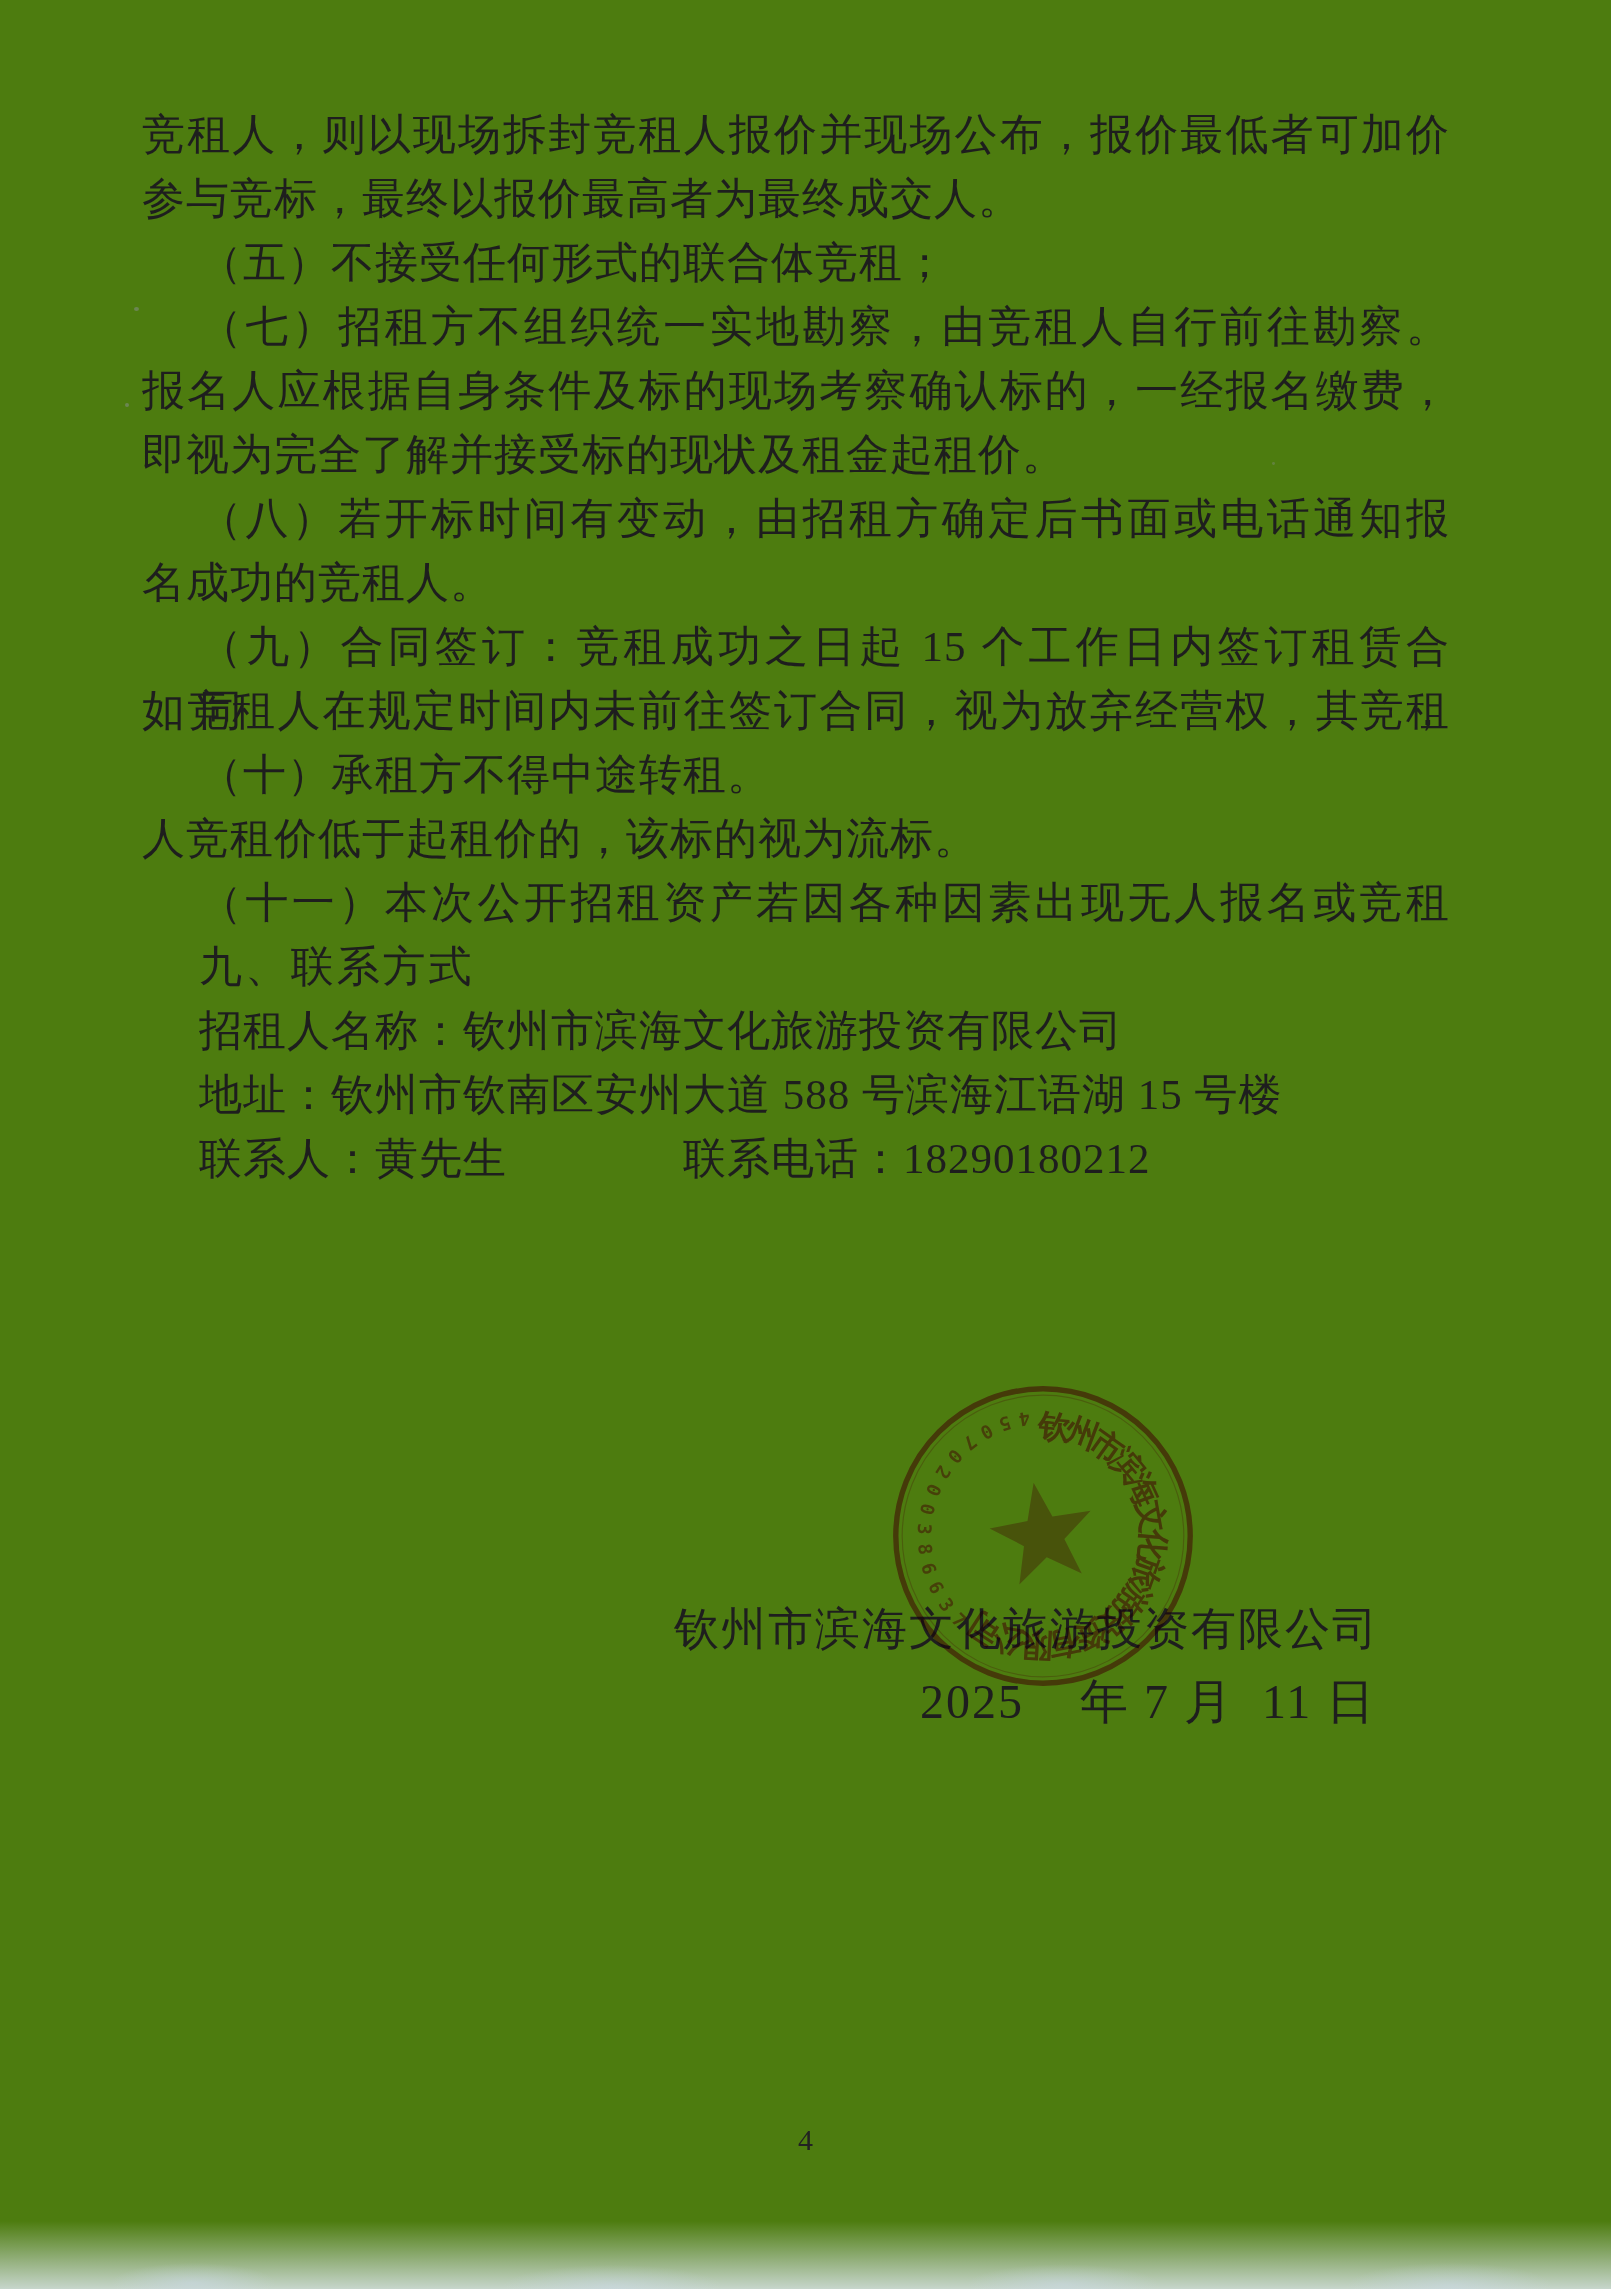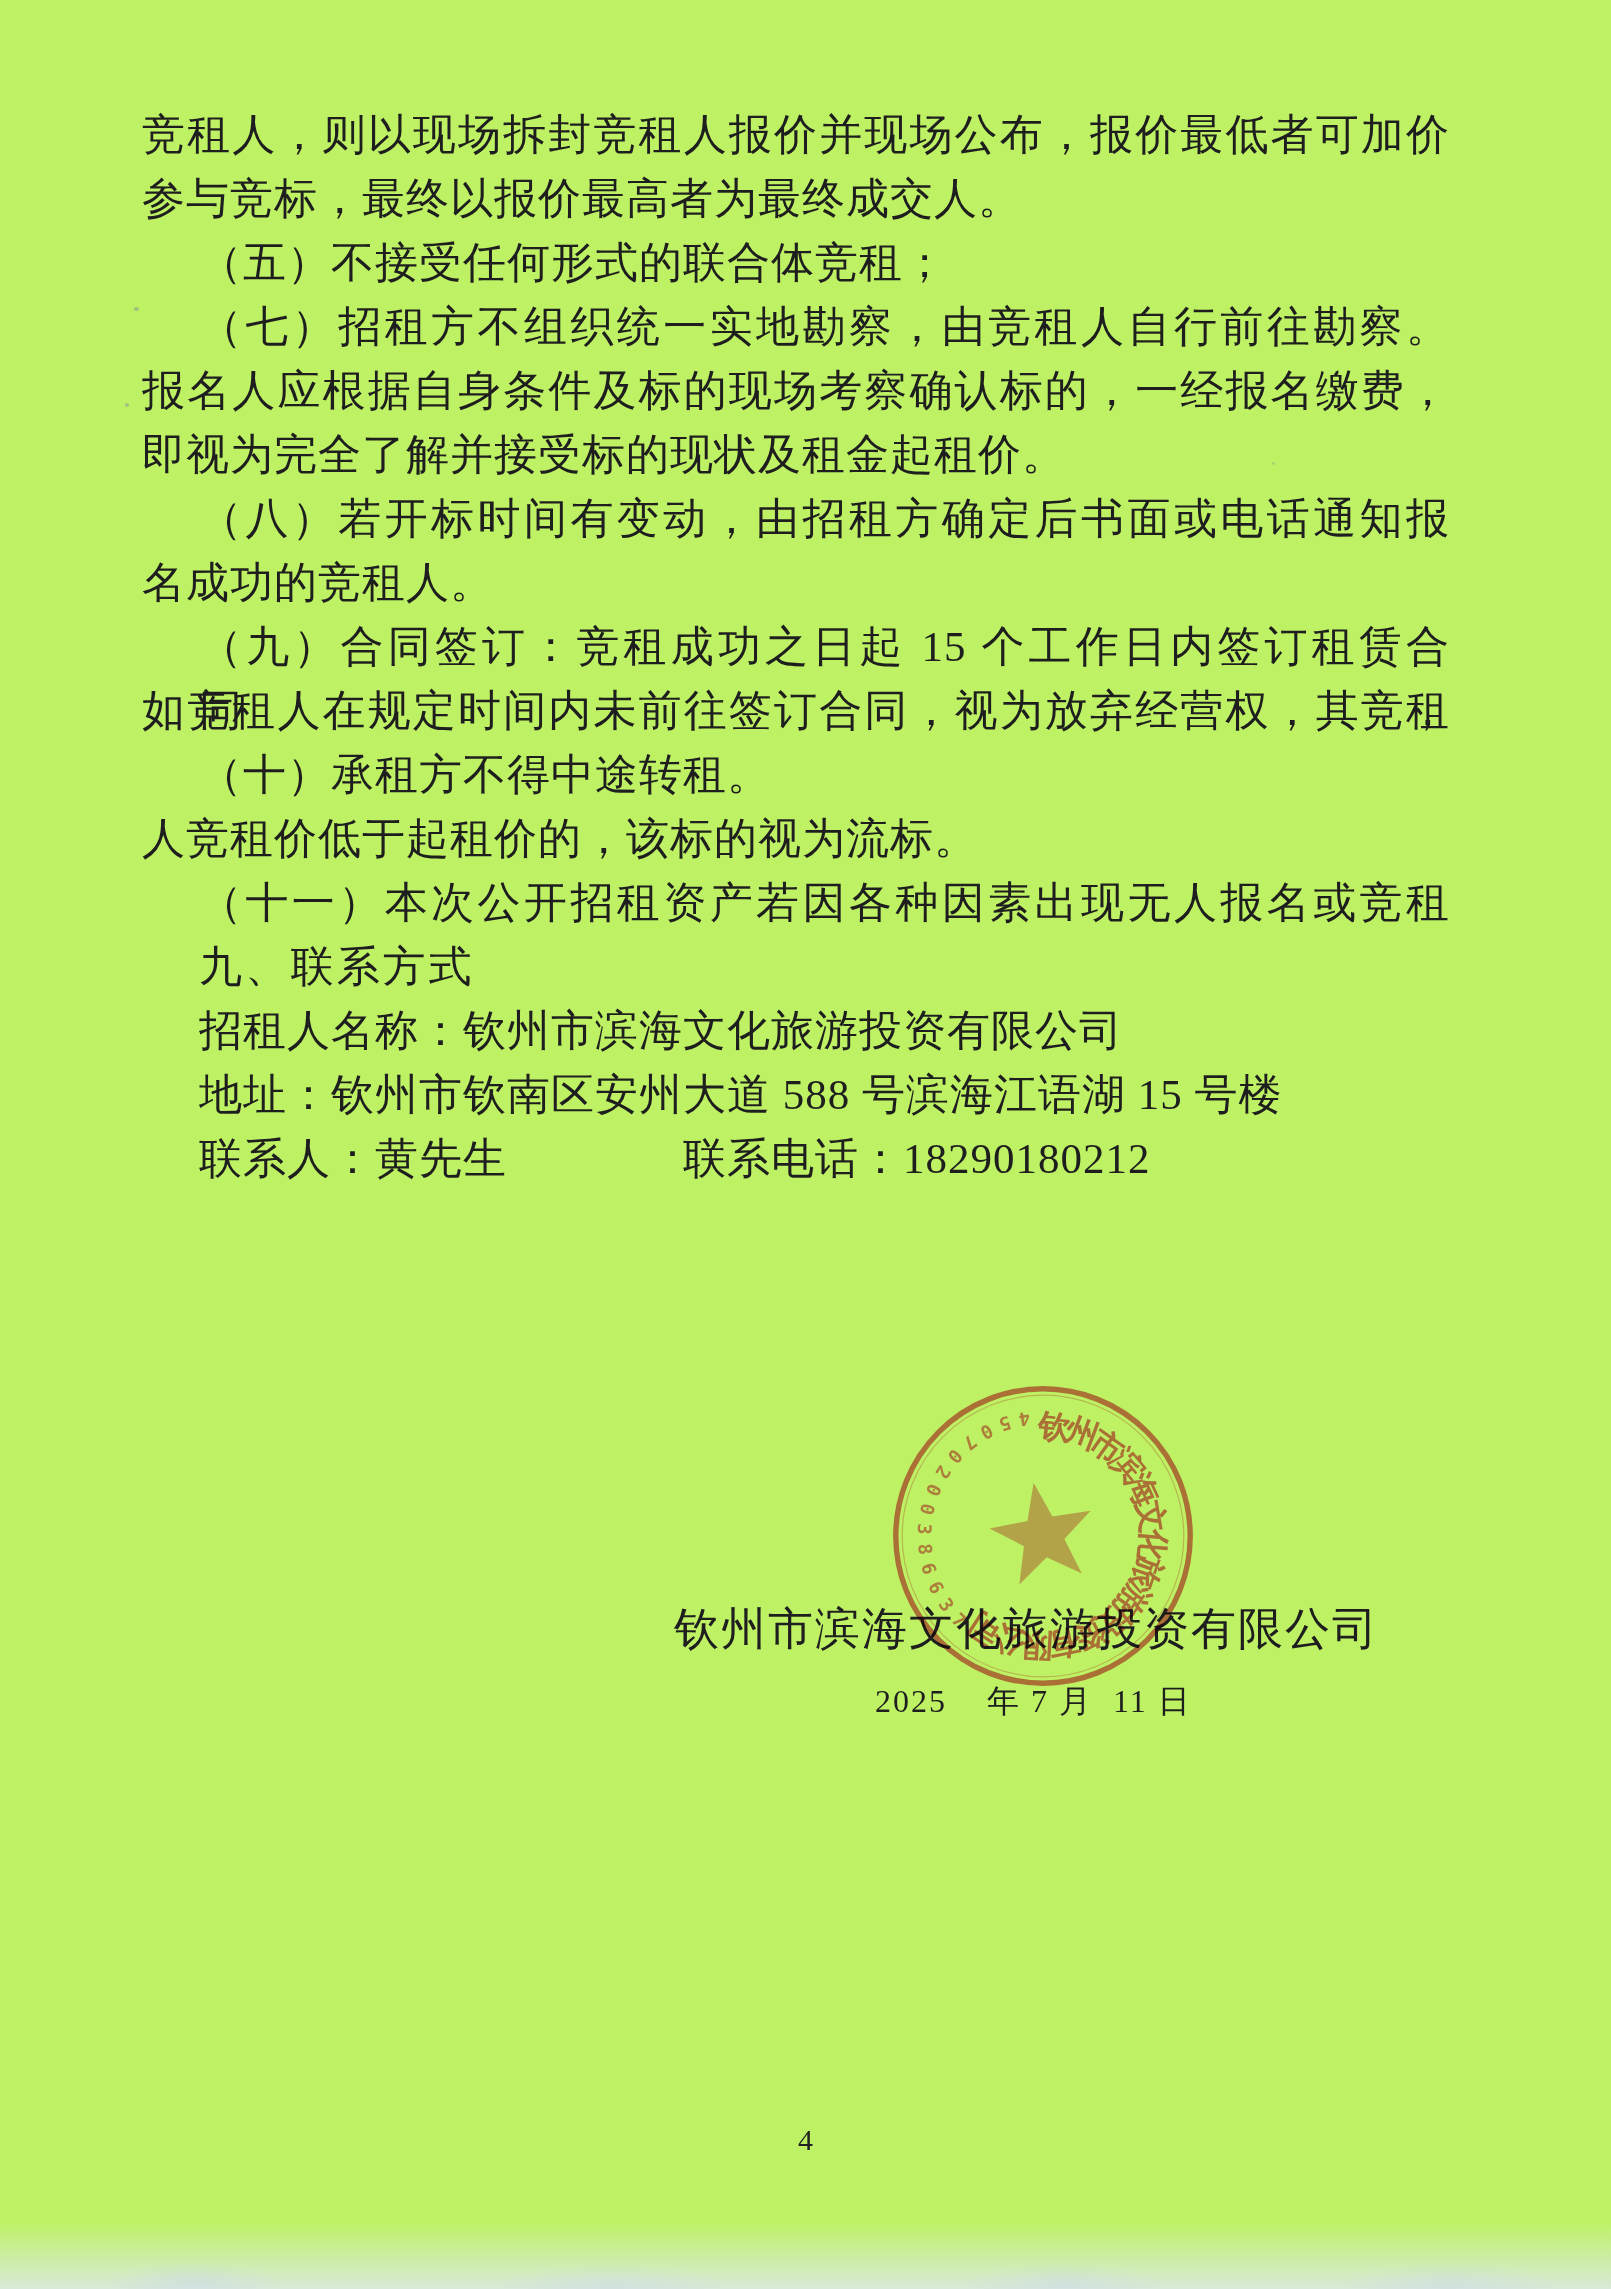--- a/index.html
+++ b/index.html
@@ -1,19 +1,19 @@
 <!DOCTYPE html>
 <html lang="zh"><head>
 <meta charset="utf-8">
 <style>
   html,body{margin:0;padding:0;background:#ffffff;}
   .page{
     position:relative;
     width:1611px;height:2290px;
-    background:#bef264;
+    background:#4d7c0f;
     overflow:hidden;
     font-family:"Liberation Serif","DejaVu Serif",serif;
     color:#1e1e1e;
   }
   
   .doc-text{
     position:absolute;
     left:142px;top:103px;
     width:1308px;
   }
@@ -37,22 +37,22 @@
   .sig-company{
     position:absolute;
     left:674px;top:1600px;
     font-size:45px;
     line-height:59px;
     letter-spacing:2px;
     white-space:pre;
   }
   .sig-date{
     position:absolute;
-    left:875px;top:1672px;
-    font-size:32px;
+    left:920px;top:1672px;
+    font-size:48px;
     line-height:59px;
     letter-spacing:2px;
     white-space:pre;
   }
   
   .stamp{
     position:absolute;
     left:885px;top:1378px;
     width:316px;height:316px;
     mix-blend-mode:multiply;

